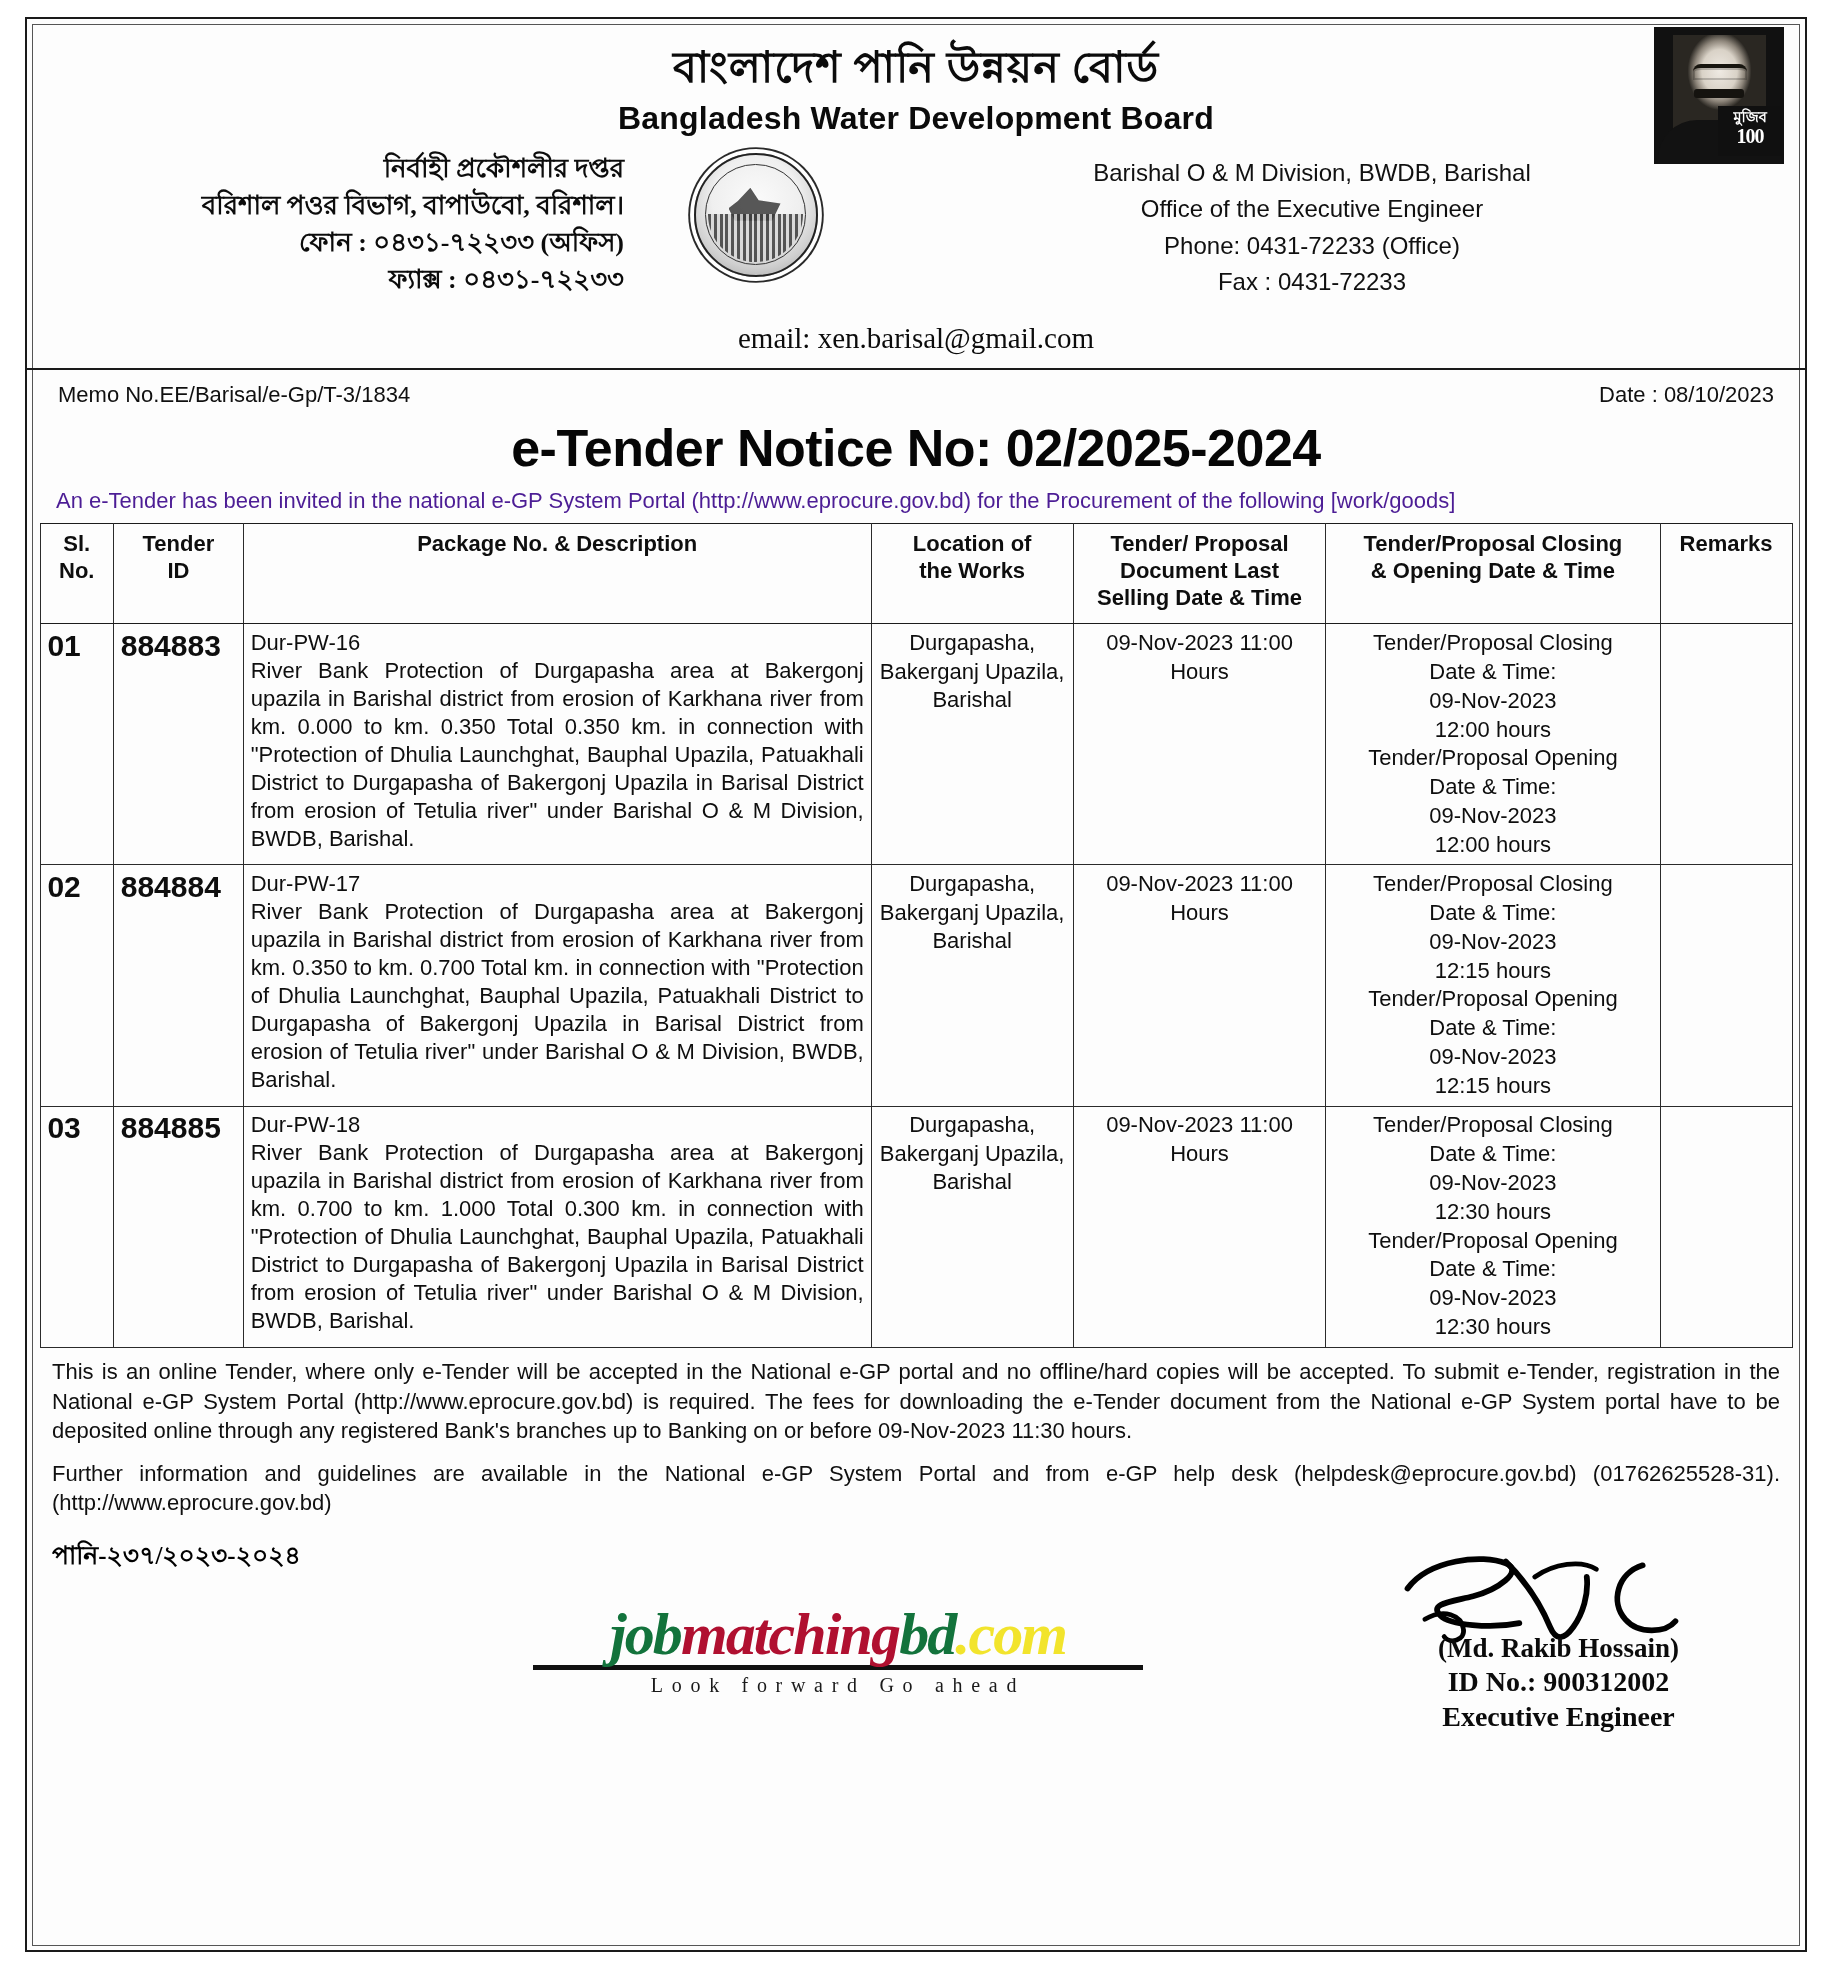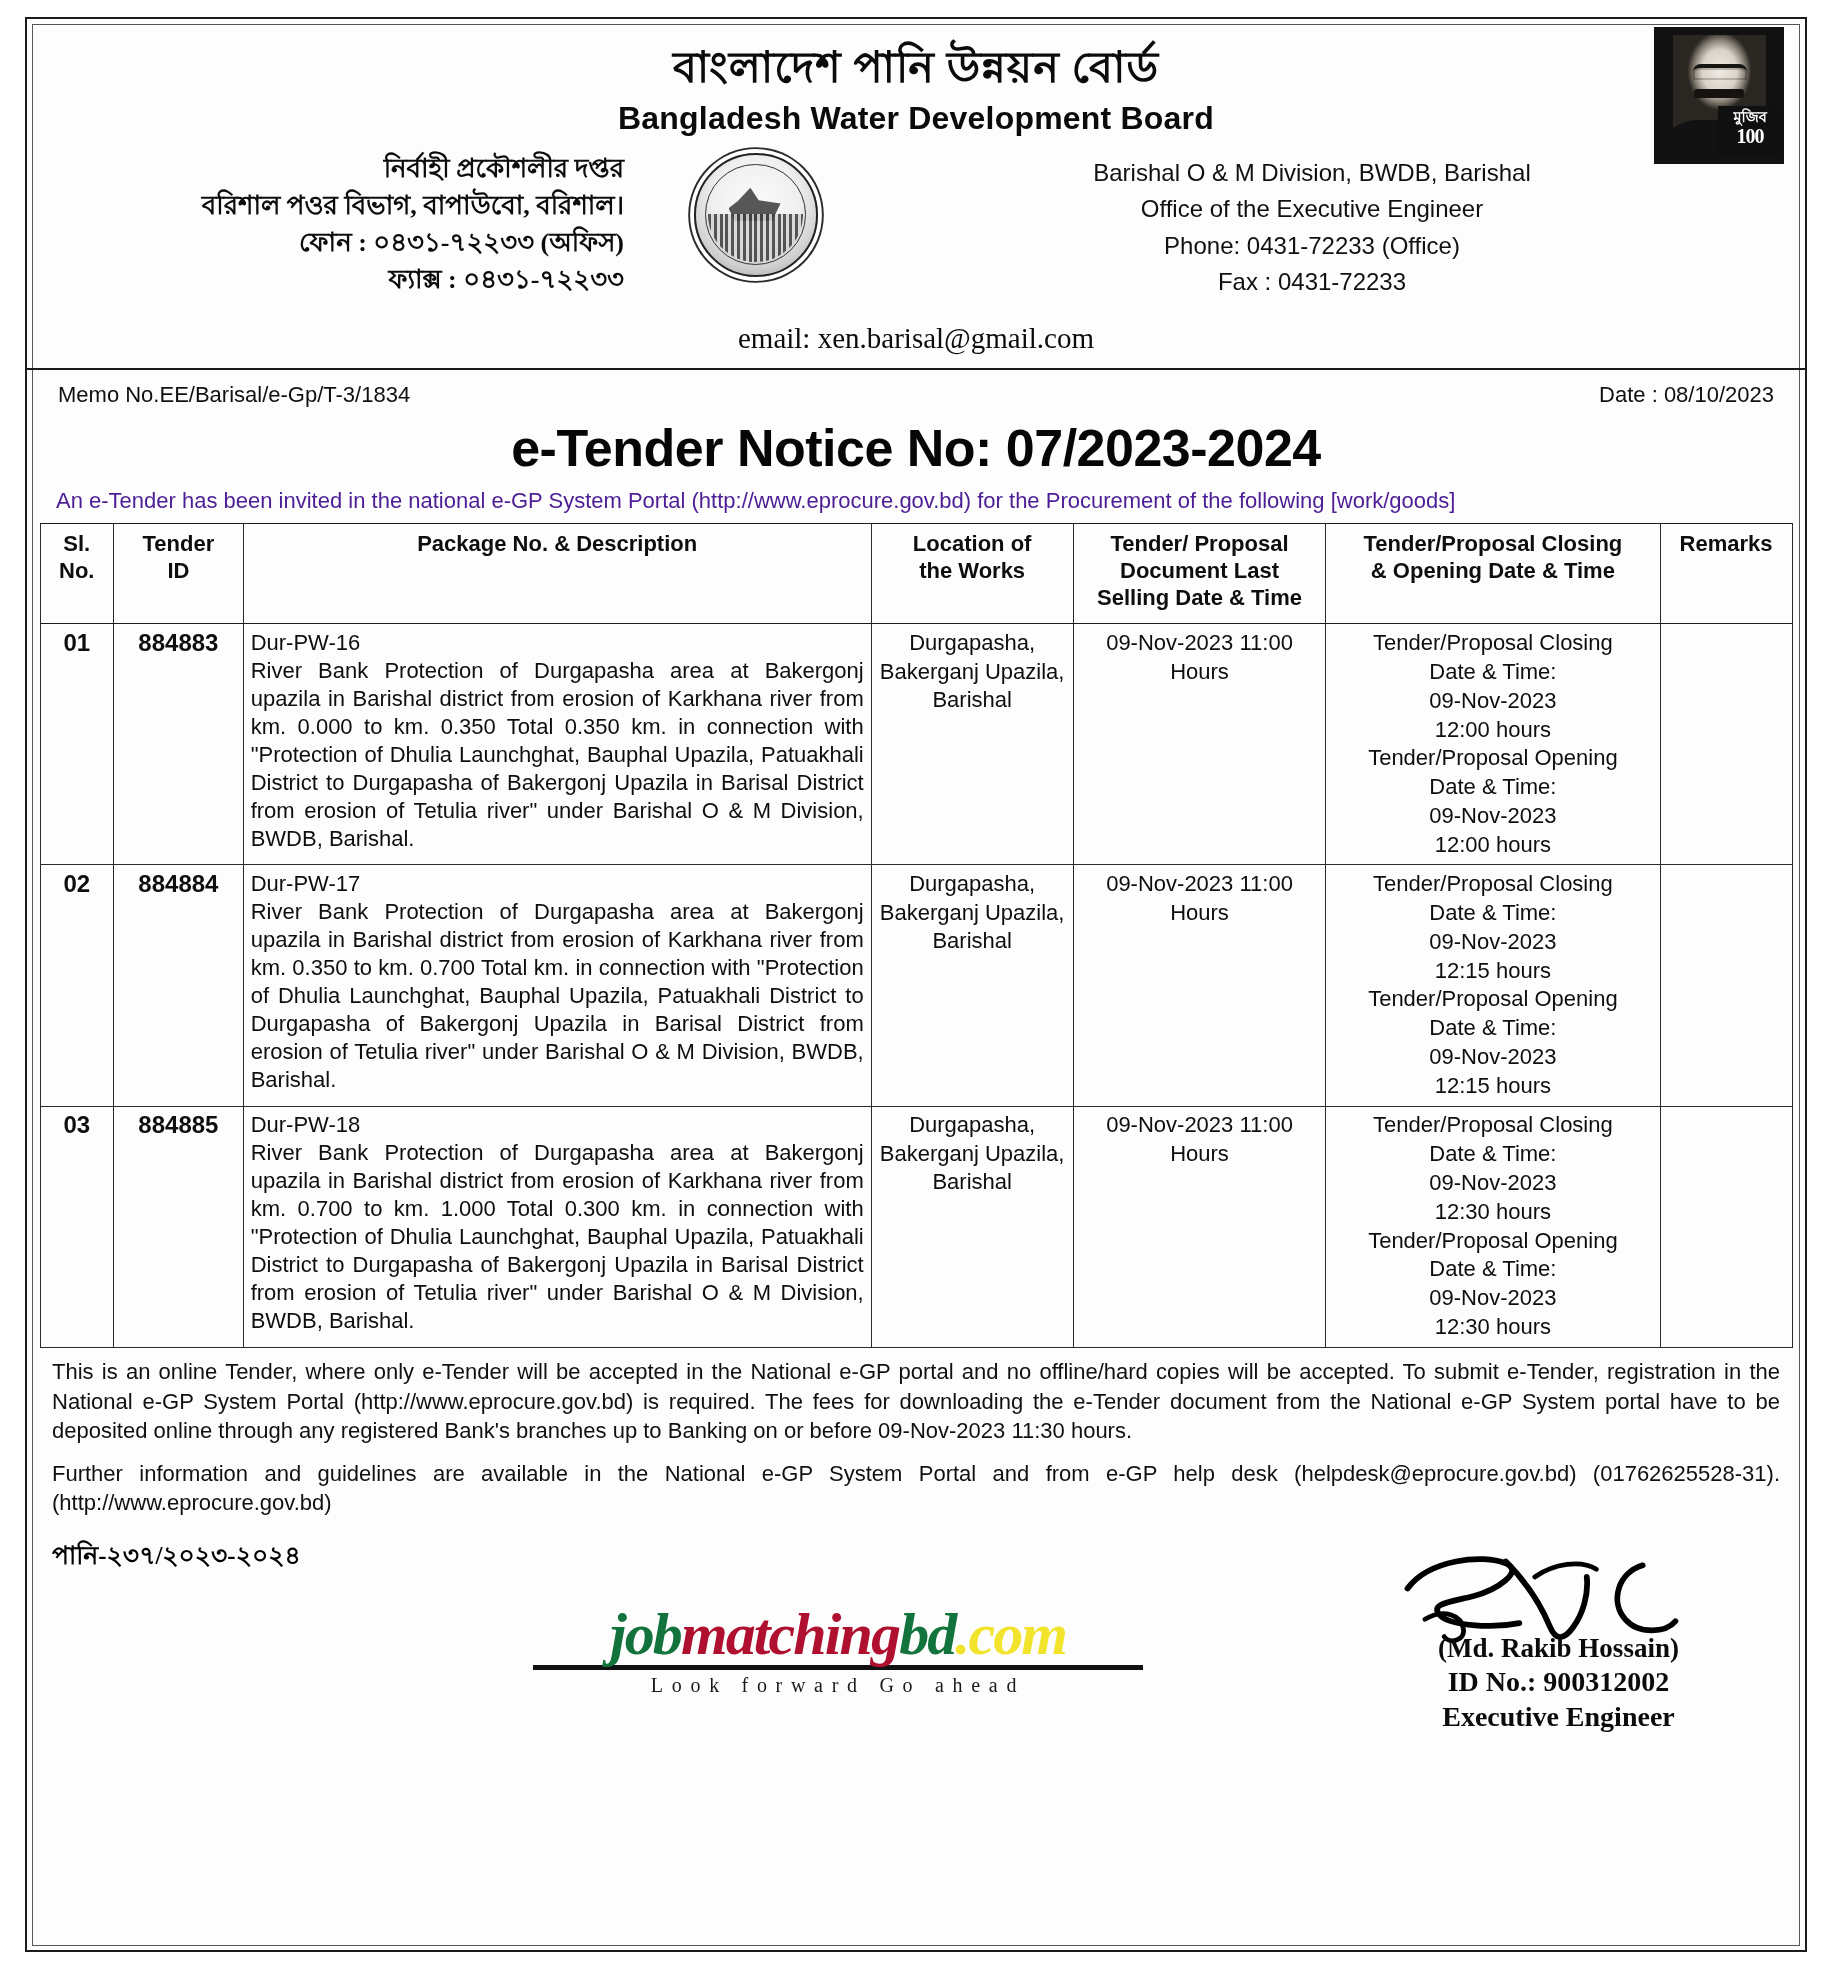--- a/index.html
+++ b/index.html
@@ -260,23 +260,23 @@
   }
   .c-sl     { width: 70px; }
   .c-id     { width: 124px; }
   .c-pkg    { width: 599px; }
   .c-loc    { width: 193px; }
   .c-last   { width: 241px; }
   .c-close  { width: 319px; }
   .c-rem    { width: 126px; }
 
   td.sl, td.tid {
-    text-align: center;
+    text-align: left;
     vertical-align: middle;
-    font-size: 24px;
+    font-size: 30px;
     font-weight: bold;
   }
   td.pkg {
     font-size: 22px;
     line-height: 1.27;
     text-align: justify;
     text-justify: inter-word;
     padding: 5.8px 9.7px 7.7px 9.7px;
   }
   td.pkg .pkgno {
@@ -425,21 +425,21 @@
       </div>
 
       <div class="email-line">email: xen.barisal@gmail.com</div>
     </div>
 
     <div class="memo-row">
       <div>Memo No.EE/Barisal/e-Gp/T-3/1834</div>
       <div>Date : 08/10/2023</div>
     </div>
 
-    <div class="notice-title">e-Tender Notice No: 07/2023-2024</div>
+    <div class="notice-title">e-Tender Notice No: 02/2025-2024</div>
     <div class="intro-line">An e-Tender has been invited in the national e-GP System Portal (http://www.eprocure.gov.bd) for the Procurement of the following [work/goods]</div>
 
     <table class="tender">
       <colgroup>
         <col class="c-sl">
           <col class="c-id">
           <col class="c-pkg">
           <col class="c-loc">
         <col class="c-last">
           <col class="c-close">

